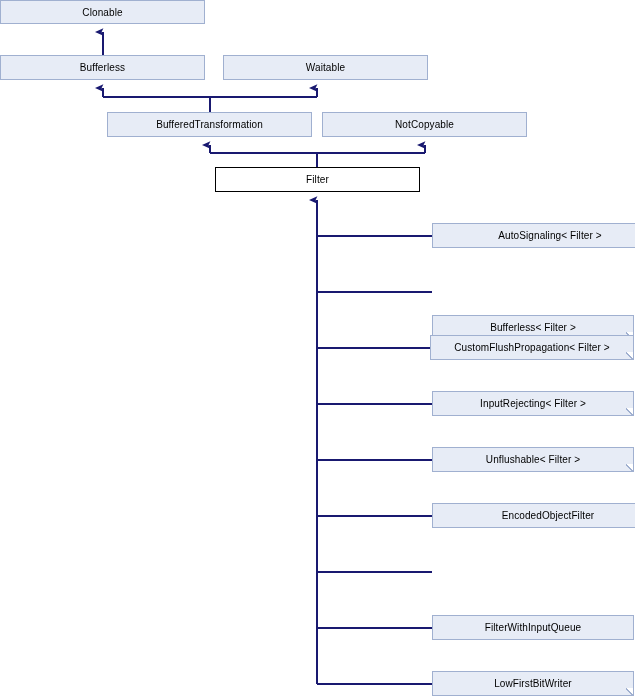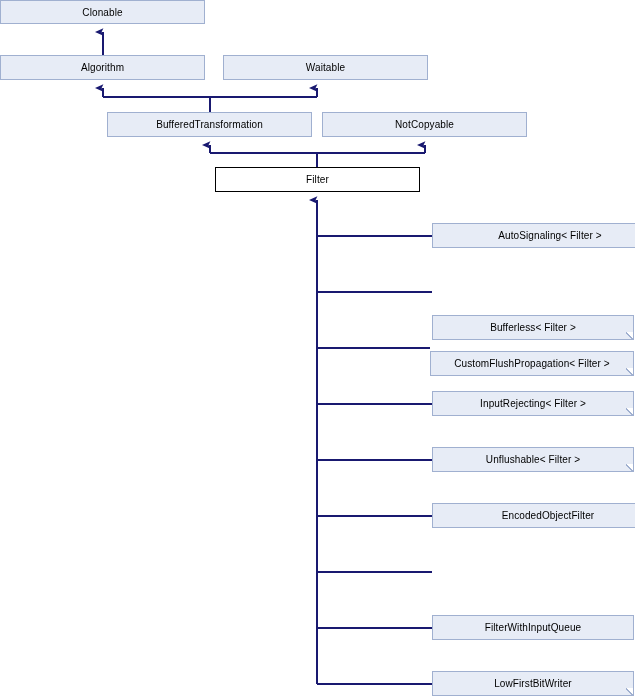--- a/index.html
+++ b/index.html
@@ -99,21 +99,21 @@
       <path d="M317,628 L432,628"></path>
       <path d="M317,684 L432,684"></path>
     </g>
   </svg>
 
   <div class="node base" style="left:0px;top:0px;width:205px;height:24px;">
     <span class="node-label">Clonable</span>
   </div>
 
   <div class="node base" style="left:0px;top:55px;width:205px;height:25px;">
-    <span class="node-label">Algorithm</span>
+    <span class="node-label">Bufferless</span>
   </div>
 
   <div class="node base" style="left:215px;top:55px;width:205px;height:25px;margin-left:8px;">
     <span class="node-label">Waitable</span>
   </div>
 
   <div class="node base" style="left:322px;top:112px;width:205px;height:25px;">
     <span class="node-label">NotCopyable</span>
   </div>
 
@@ -126,21 +126,21 @@
   </div>
 
   <div class="node base folded" style="left:432px;top:223px;width:236px;height:25px;">
     <span class="node-label">AutoSignaling&lt; Filter &gt;</span>
   </div>
 
   <div class="node base folded" style="left:432px;top:279px;width:202px;height:25px;margin-top:36px;">
     <span class="node-label">Bufferless&lt; Filter &gt;</span>
   </div>
 
-  <div class="node base folded" style="left:430px;top:335px;width:204px;height:25px;margin-top:16px;">
+  <div class="node base folded" style="left:430px;top:335px;width:204px;height:25px;">
     <span class="node-label">CustomFlushPropagation&lt; Filter &gt;</span>
   </div>
 
   <div class="node base folded" style="left:432px;top:391px;width:202px;height:25px;">
     <span class="node-label">InputRejecting&lt; Filter &gt;</span>
   </div>
 
   <div class="node base folded" style="left:432px;top:447px;width:202px;height:25px;">
     <span class="node-label">Unflushable&lt; Filter &gt;</span>
   </div>

